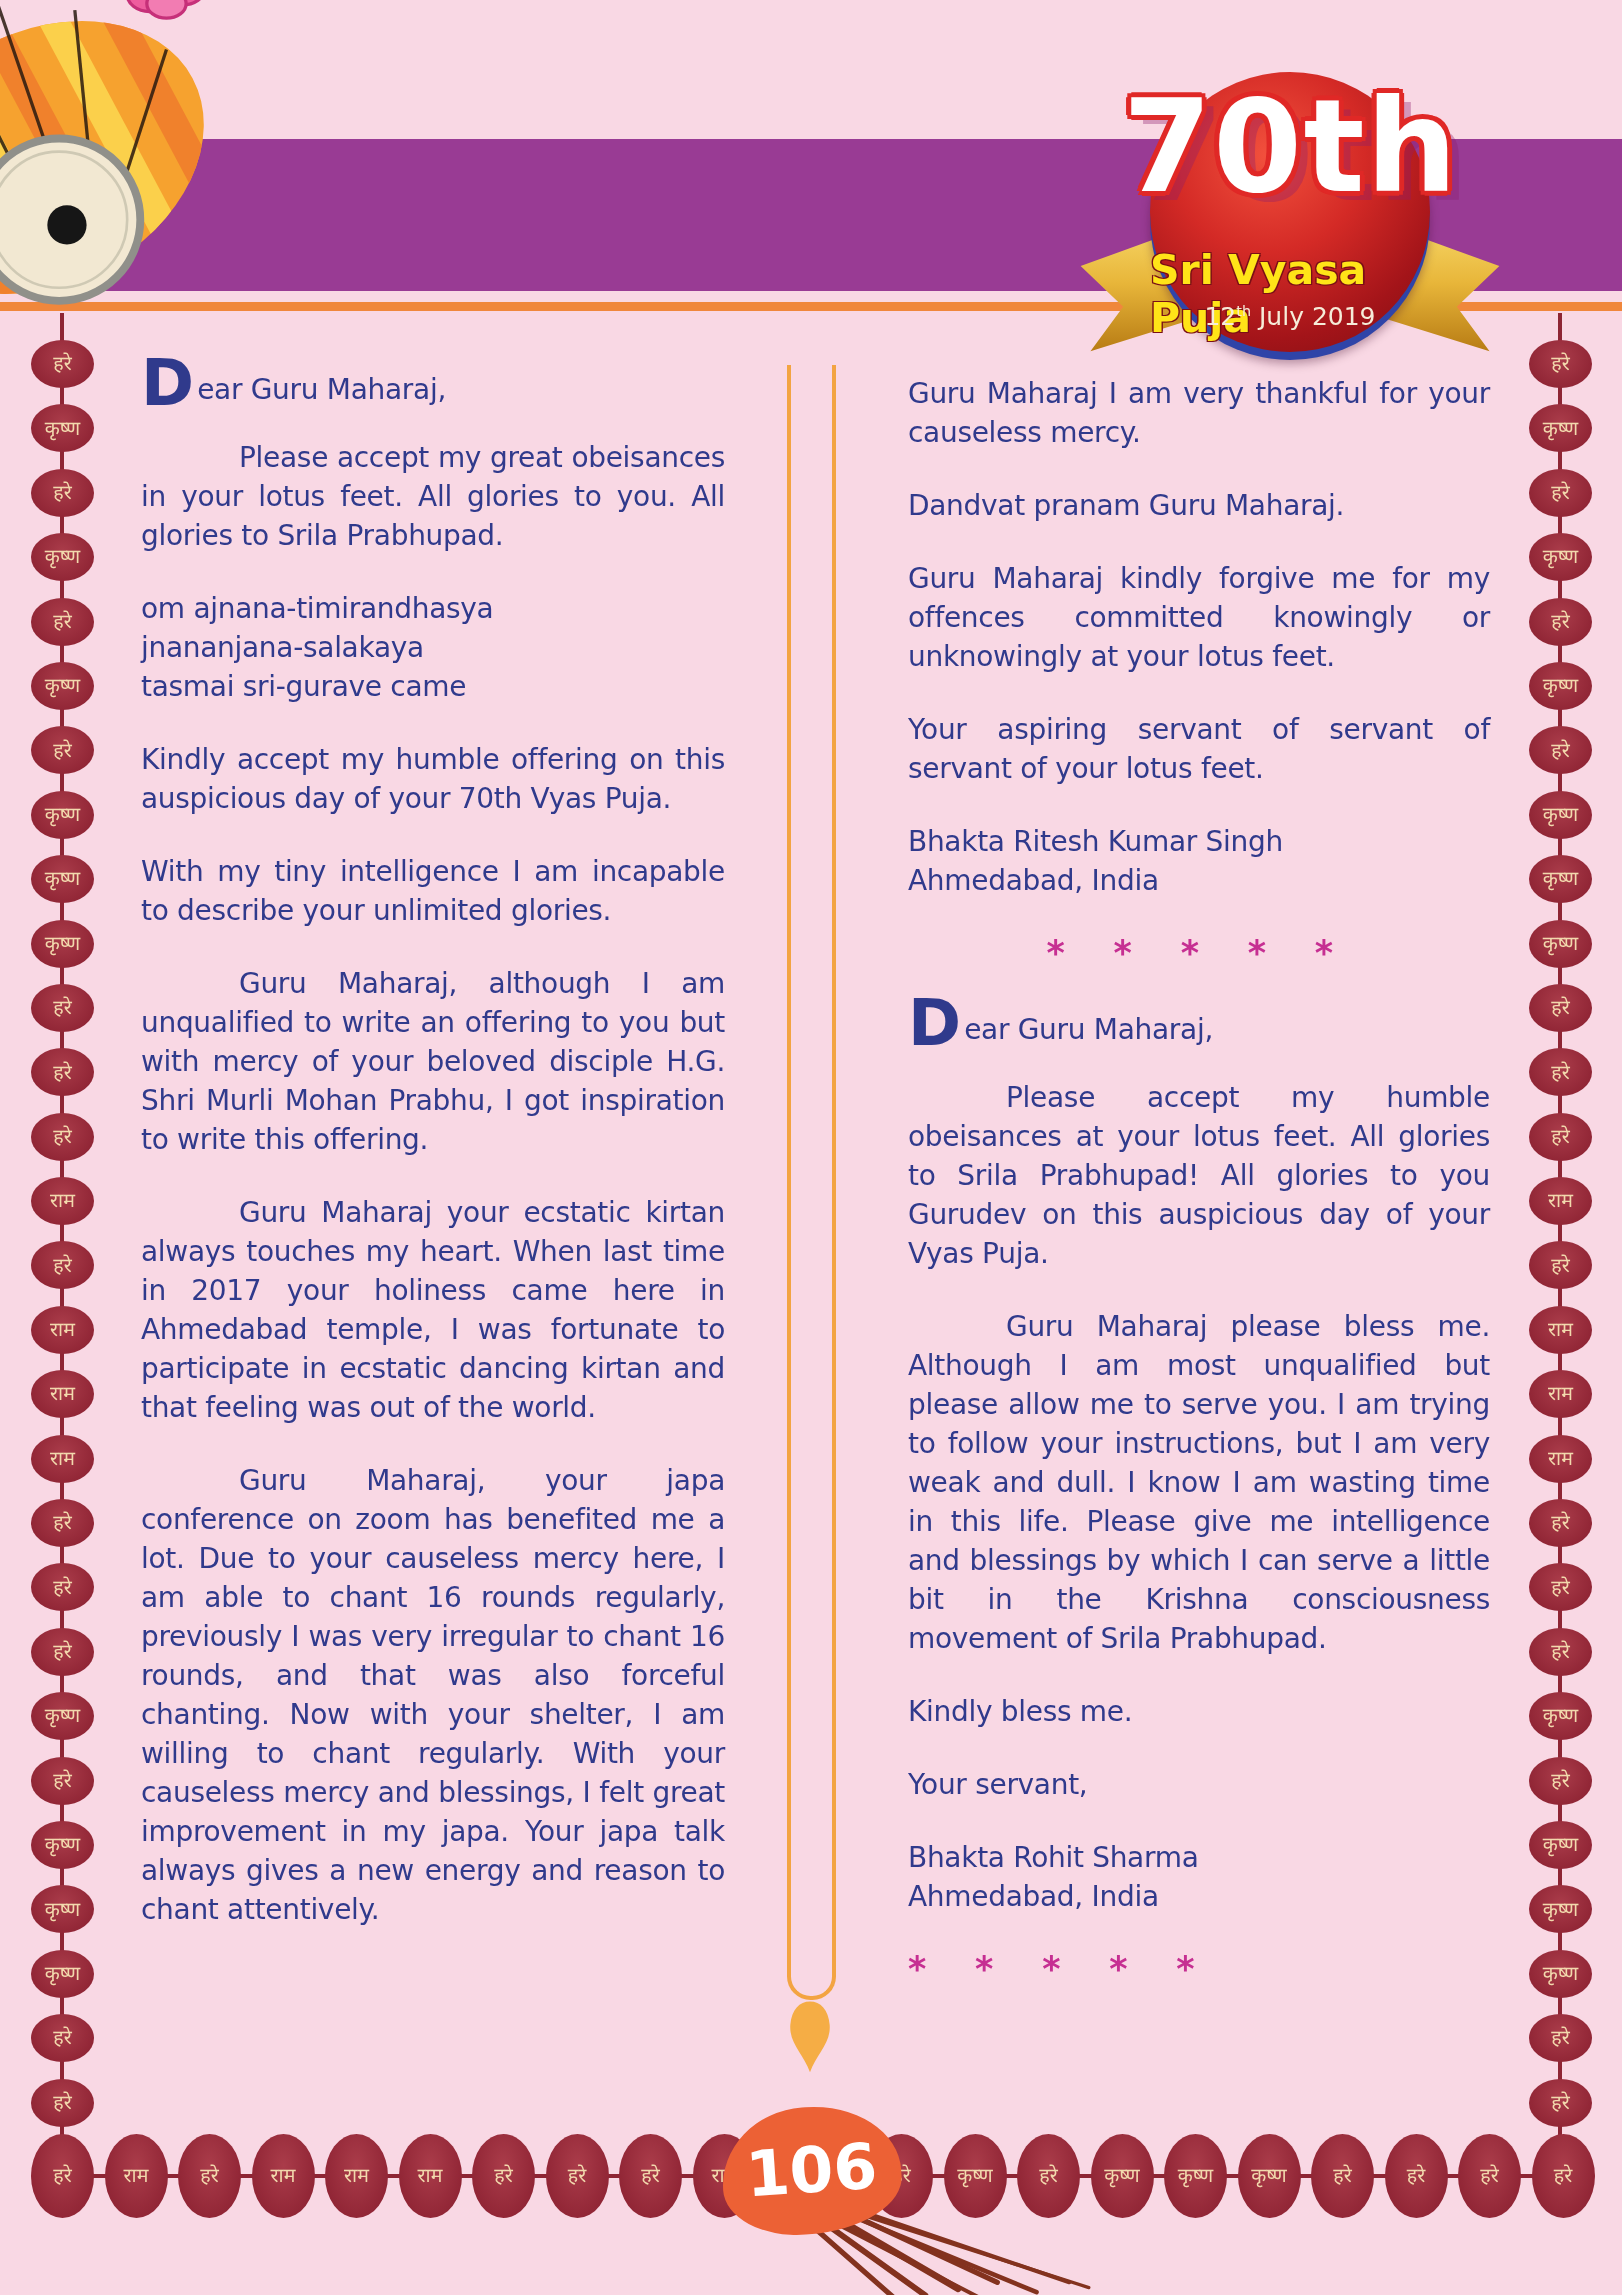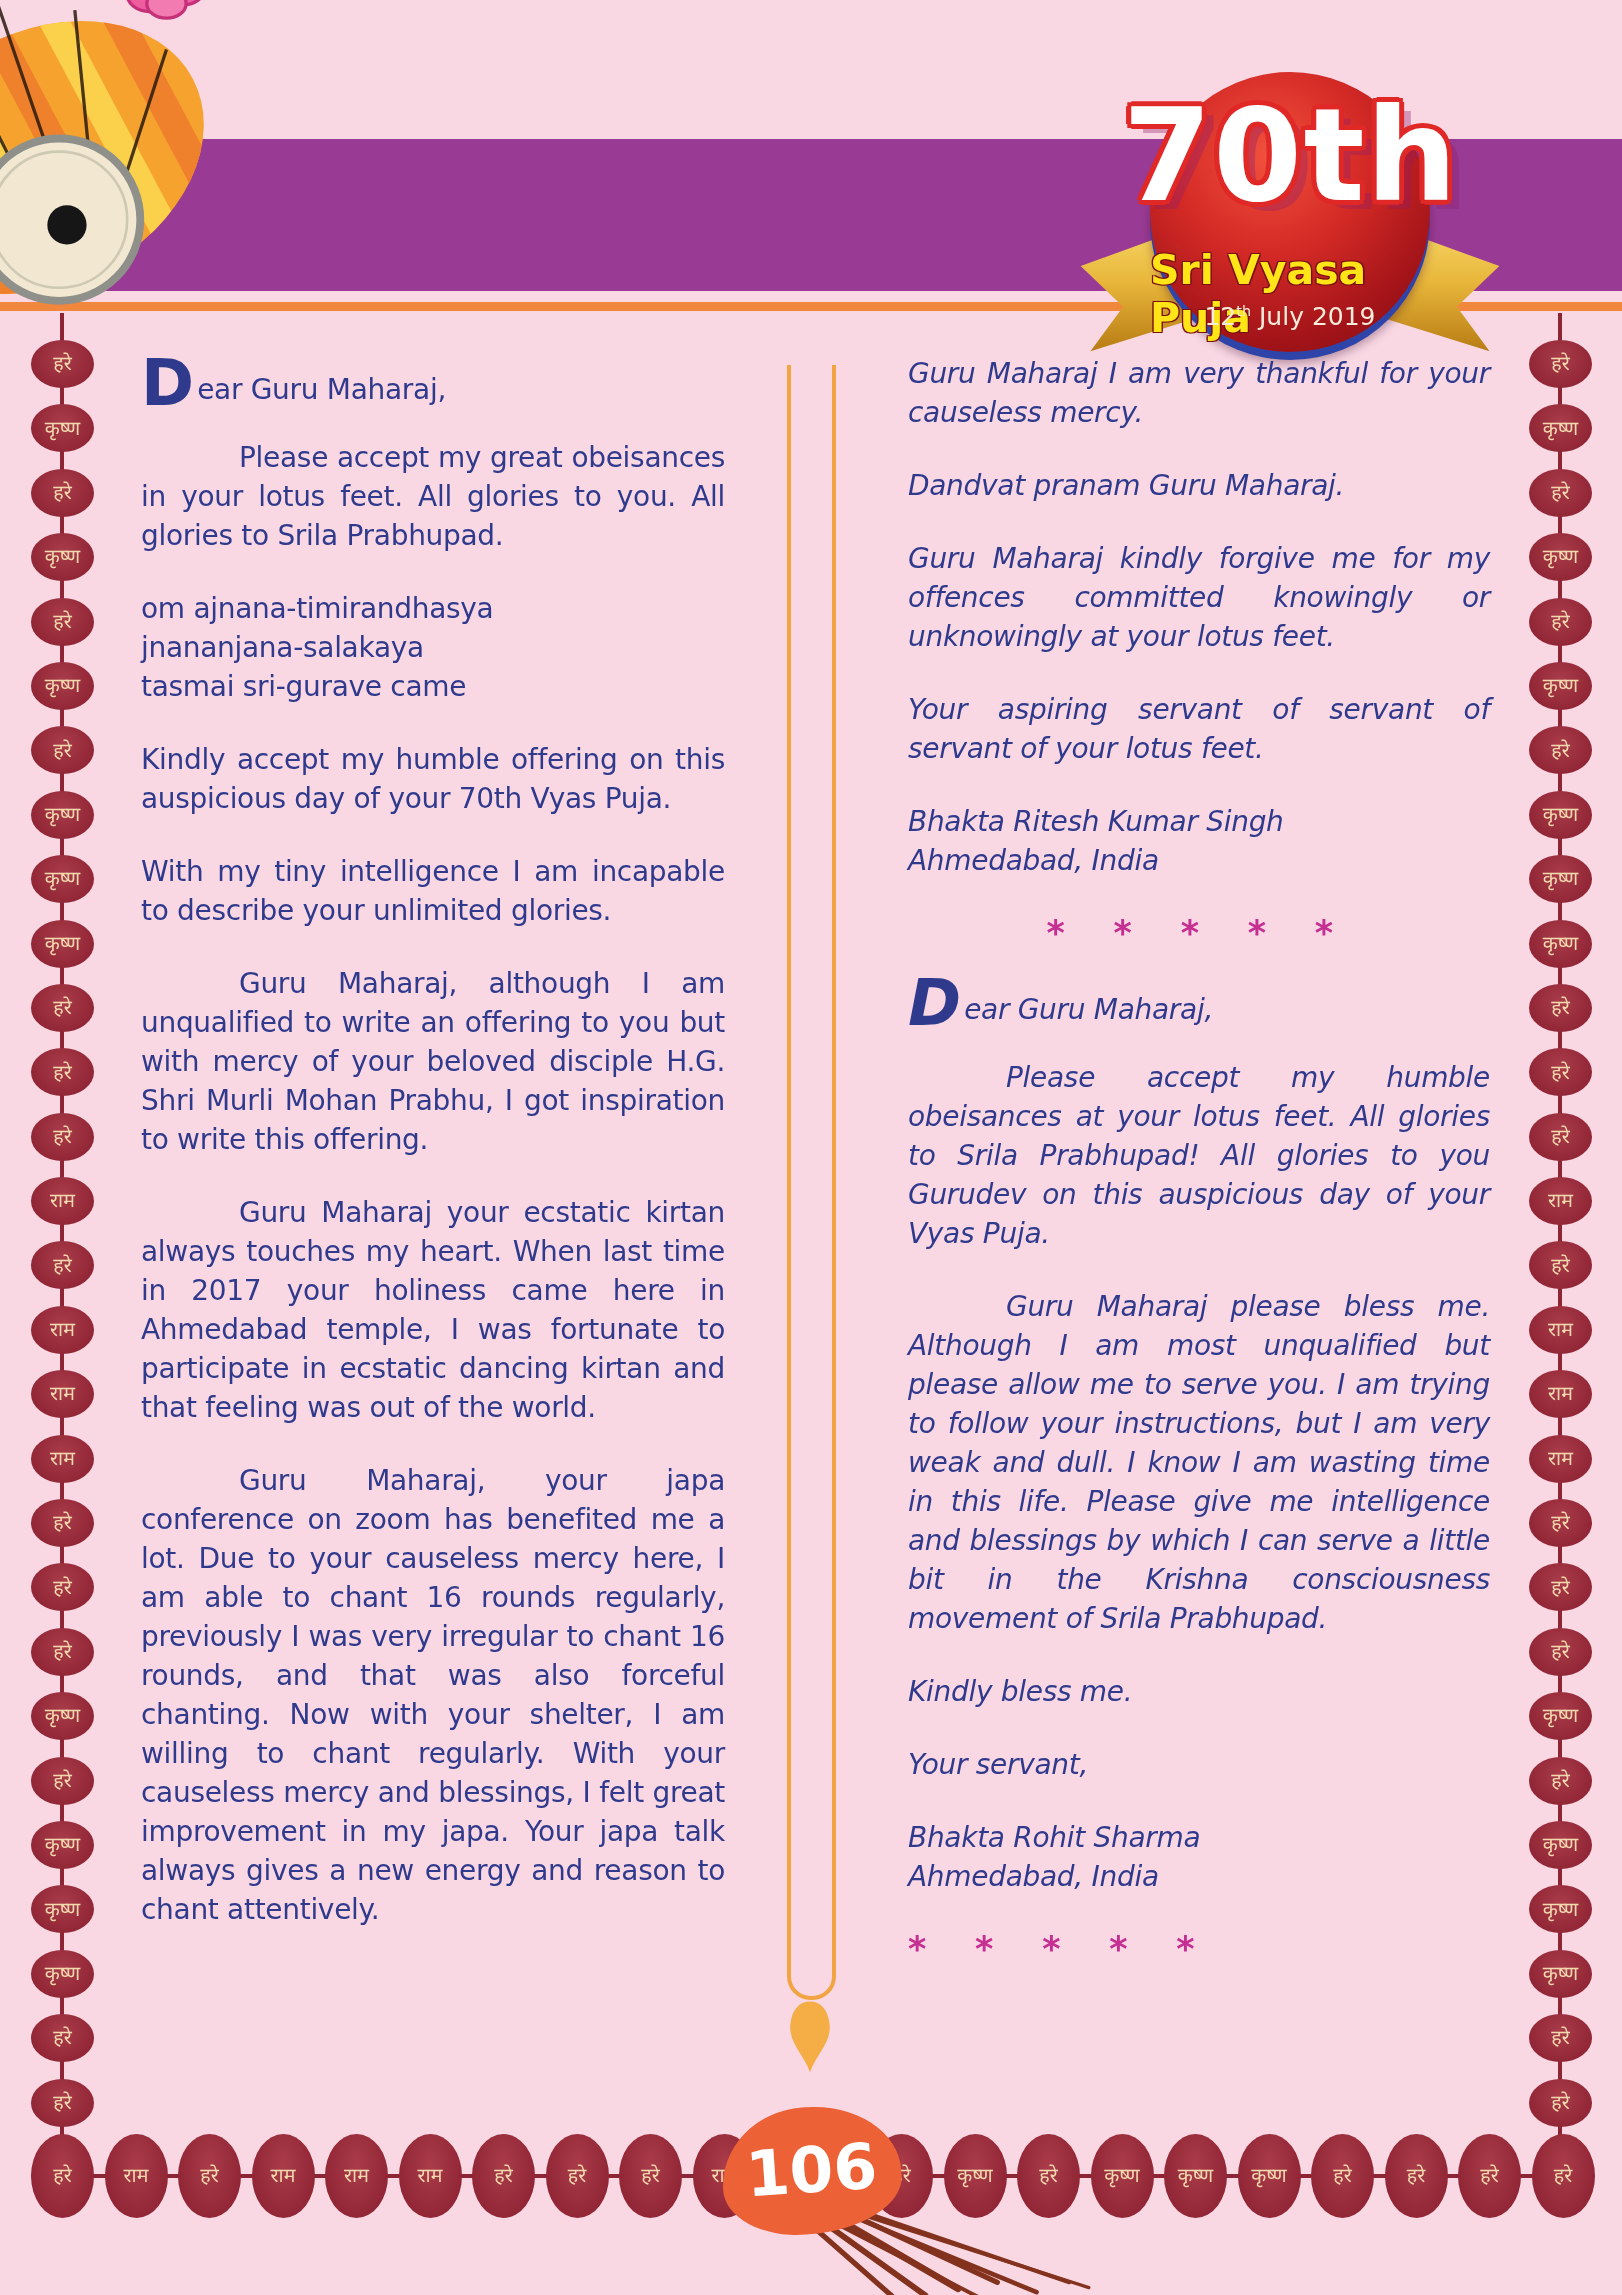--- a/index.html
+++ b/index.html
@@ -10,21 +10,21 @@
   .band{position:absolute;left:0;top:139px;width:1622px;height:152px;background:#993b94;}
   .rule{position:absolute;left:0;top:302px;width:1622px;height:9.2px;background:#f0873c;}
 
   .drum-svg{position:absolute;left:-9.2px;top:-15.7px;}
 
   .ribbon-svg{position:absolute;left:1061px;top:135px;}
   .badge-rim{position:absolute;left:1150px;top:80px;width:280px;height:280px;border-radius:50%;
              background:#2f44a8;box-shadow:0 3.9px 9.2px rgba(60,10,40,.35);}
   .badge-circle{position:absolute;left:1150px;top:72px;width:280px;height:280px;border-radius:50%;
              background:radial-gradient(circle at 42% 30%,#f2513d 0%,#d42a26 38%,#a31419 72%,#7c0e12 100%);}
-  .badge-70{position:absolute;left:1112px;top:81px;width:357px;text-align:center;
+  .badge-70{position:absolute;left:1112px;top:72px;width:357px;text-align:center;
             font-size:128px;font-weight:bold;color:#ffffff;letter-spacing:1.3px;
             text-shadow:-5.2px 0 0 #e02826,5.2px 0 0 #e02826,0 -5.2px 0 #e02826,0 5.2px 0 #e02826,
                         -3.9px -3.9px 0 #e02826,3.9px -3.9px 0 #e02826,-3.9px 3.9px 0 #e02826,3.9px 3.9px 0 #e02826,
                         11.8px 9.2px 0 rgba(140,30,110,.35);}
   .badge-title{position:absolute;left:1150px;top:246px;width:280px;text-align:left;
             font-size:41px;font-weight:bold;color:#ffe418;
             text-shadow:1.3px 1.3px 0 #7a1016,-1.3px -1.3px 0 #7a1016,1.3px -1.3px 0 #7a1016,-1.3px 1.3px 0 #7a1016;}
   .badge-date{position:absolute;left:1150px;top:302px;width:280px;text-align:center;
             font-size:25px;color:#f6ecd9;}
   .badge-date sup{font-size:14.4px;}
@@ -53,21 +53,21 @@
 
   
   .divider{position:absolute;left:787px;top:365px;width:41px;height:1631px;
         border-left:4.6px solid #f3a442;border-right:4.6px solid #f3a442;border-bottom:4.6px solid #f3a442;
         border-radius:0 0 23.6px 23.6px;}
   .pendant-svg{position:absolute;left:789px;top:2000px;}
 
   
   .col{position:absolute;color:#303a8c;font-size:28px;line-height:39px;letter-spacing:-0.3px;}
   .col-left{left:141px;top:364px;width:584px;}
-  .col-right{left:908px;top:354px;width:582px;font-style:italic;}
+  .col-right{left:908px;top:374px;width:582px;}
   .para{text-align:justify;margin:0 0 34px 0;}
   .para.indent{text-indent:98px;}
   .plain{margin:0 0 34px 0;}
   .verse{margin:0 0 34px 0;}
   .salut{margin:0 0 29px 0;}
   .dropcap{font-size:64px;font-weight:600;line-height:39px;vertical-align:-6.5px;margin-right:3.3px;}
   .sep{color:#c62f92;font-size:35px;letter-spacing:18.3px;margin:2.6px 0 31px 0;font-weight:bold;}
   .sep.center{text-align:center;}
   .sig{margin:0 0 34px 0;}
 </style>

